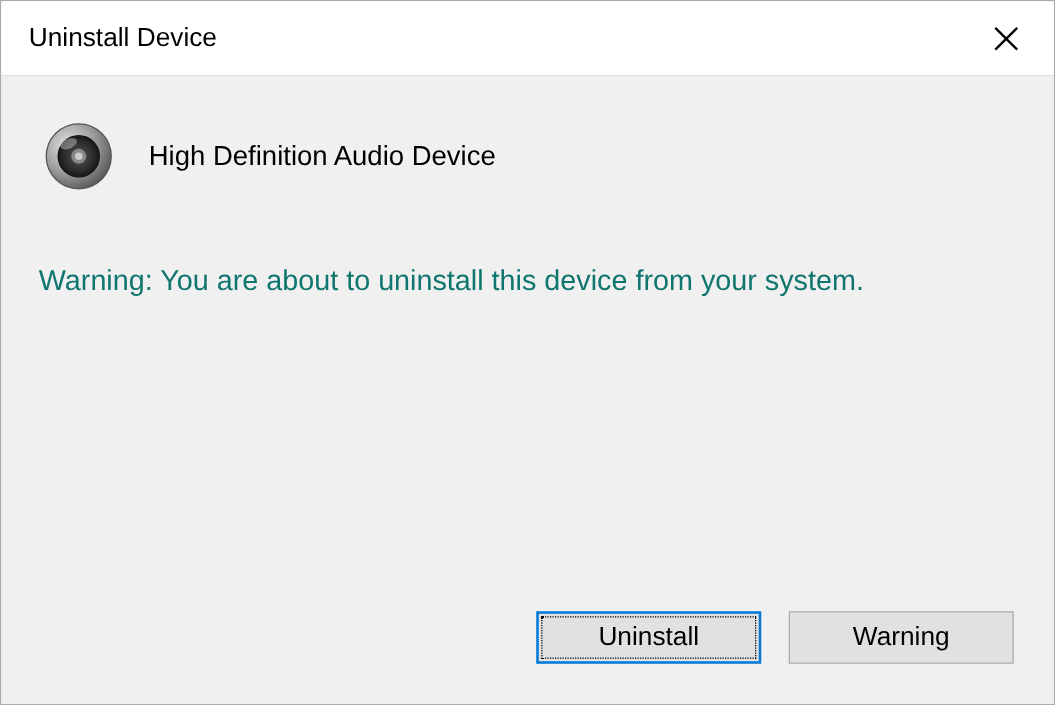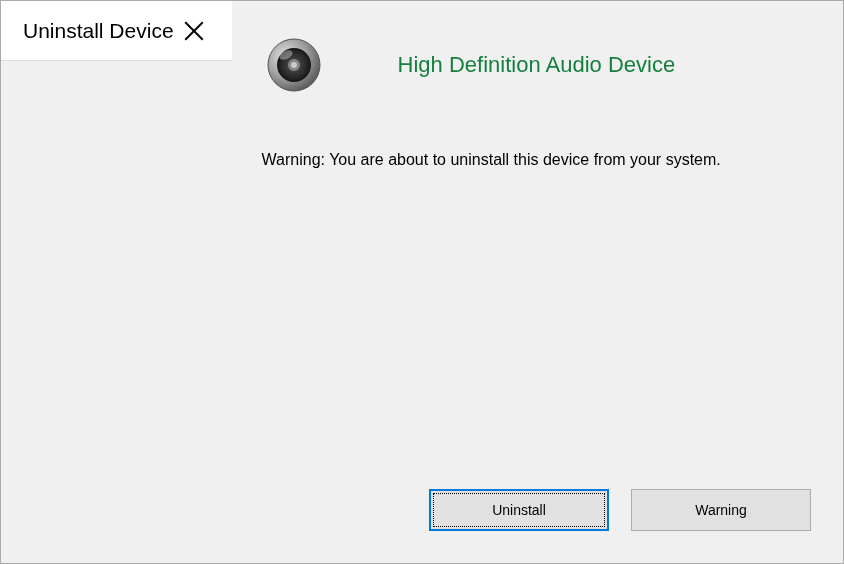--- a/index.html
+++ b/index.html
@@ -13,21 +13,21 @@
       width: 844px;
       height: 564px;
       overflow: hidden;
     }
     .dialog {
       width: 100%;
       height: 100%;
       background: #f0f0f0;
       border: 1px solid #aaa;
       display: flex;
-      flex-direction: row;
+      flex-direction: column;
     }
     .titlebar {
       background: #ffffff;
       height: 60px;
       display: flex;
       align-items: center;
       justify-content: space-between;
       padding: 0 18px 0 22px;
       border-bottom: 1px solid #ddd;
     }
@@ -61,39 +61,38 @@
       padding-left: 10px;
       margin-bottom: 58px;
     }
     .device-icon {
       width: 56px;
       height: 56px;
       flex-shrink: 0;
     }
     .device-name {
       font-size: 22px;
-      color: #15803d;
-      margin-left: 48px;
+      color: #000000;
     }
     .warning-text {
-      font-size: 16px;
-      color: #000000;
+      font-size: 23px;
+      color: #0f766e;
       padding-left: 6px;
     }
     .button-row {
       margin-top: auto;
       display: flex;
       justify-content: flex-end;
       gap: 22px;
       padding: 0 8px 8px 0;
     }
     .btn {
       min-width: 180px;
       height: 42px;
-      font-size: 14px;
+      font-size: 21px;
       font-family: inherit;
       background: #e1e1e1;
       border: 1px solid #adadad;
       cursor: pointer;
       display: flex;
       align-items: center;
       justify-content: center;
     }
     .btn-primary {
       border: 2px solid #0078d7;

